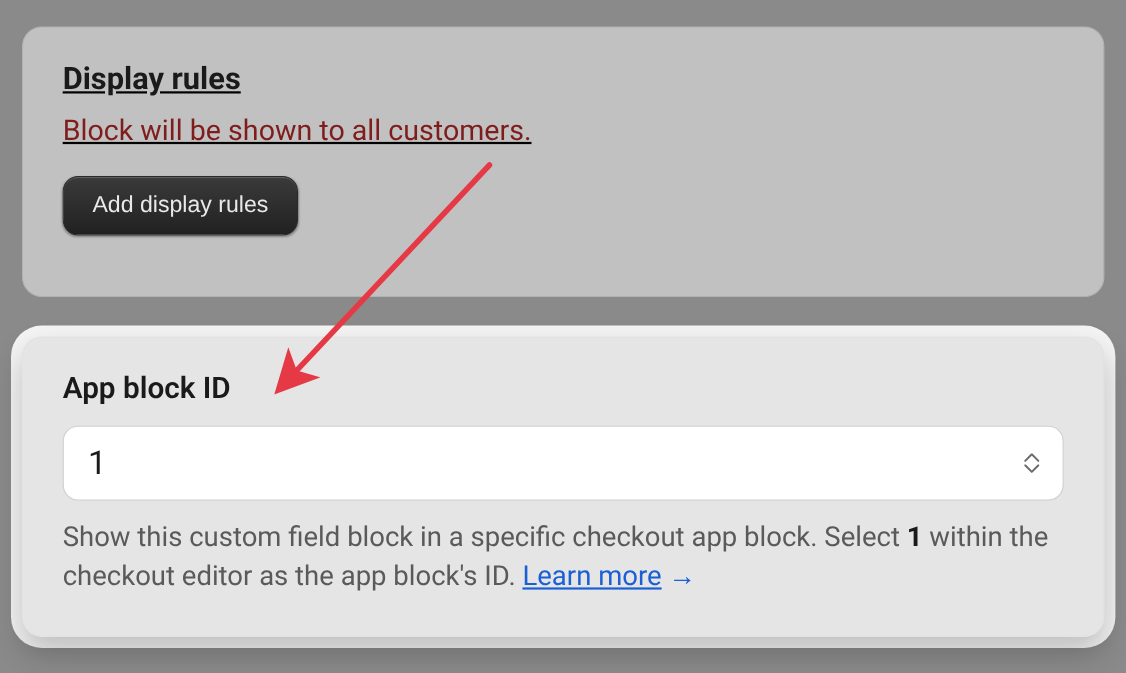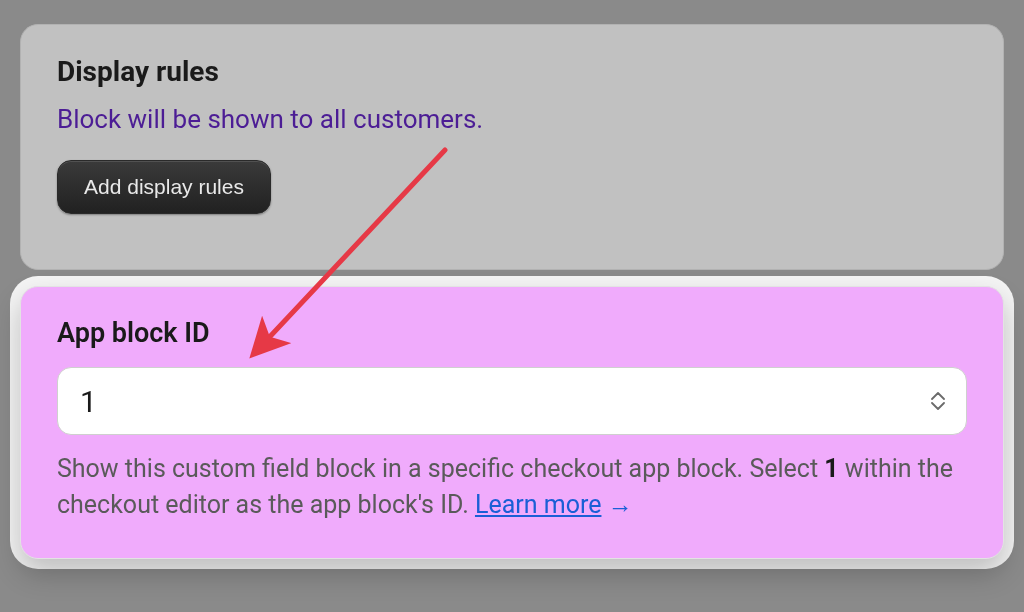--- a/index.html
+++ b/index.html
@@ -22,50 +22,51 @@
       padding: 30px 36px 34px 36px;
     }
     .card-top {
       position: absolute;
       left: 20px;
       right: 20px;
       top: 24px;
       height: 246px;
       background: #c1c1c1;
       border: 1px solid #b2b2b2;
+      text-decoration: underline;
     }
     .card-top h2 {
       font-size: 28px;
       font-weight: 700;
       color: #1a1a1a;
       margin-bottom: 16px;
     }
     .card-top p {
       font-size: 26px;
-      color: #4c1d95;
+      color: #7f1d1d;
       margin-bottom: 26px;
     }
     .btn-dark {
       display: inline-block;
       background: linear-gradient(to bottom, #3a3a3a, #212121);
       color: #e9e9e9;
       font-size: 21px;
       font-weight: 500;
       padding: 14px 26px;
       border: 1px solid #2a2a2a;
       border-radius: 14px;
       cursor: pointer;
       box-shadow: inset 0 1px 0 rgba(255,255,255,0.12), 0 1px 2px rgba(0,0,0,0.35);
     }
     .card-bottom {
       position: absolute;
       left: 20px;
       right: 20px;
-      top: 286px;
-      background: #f0abfc;
+      top: 306px;
+      background: #e5e5e5;
       border: 1px solid #e3e3e3;
       box-shadow: 0 14px 28px rgba(0,0,0,0.22), 0 0 0 10px rgba(255,255,255,0.9);
     }
     .card-bottom h3 {
       font-size: 27px;
       font-weight: 600;
       color: #1a1a1a;
       margin-bottom: 18px;
     }
     .select-wrap {

